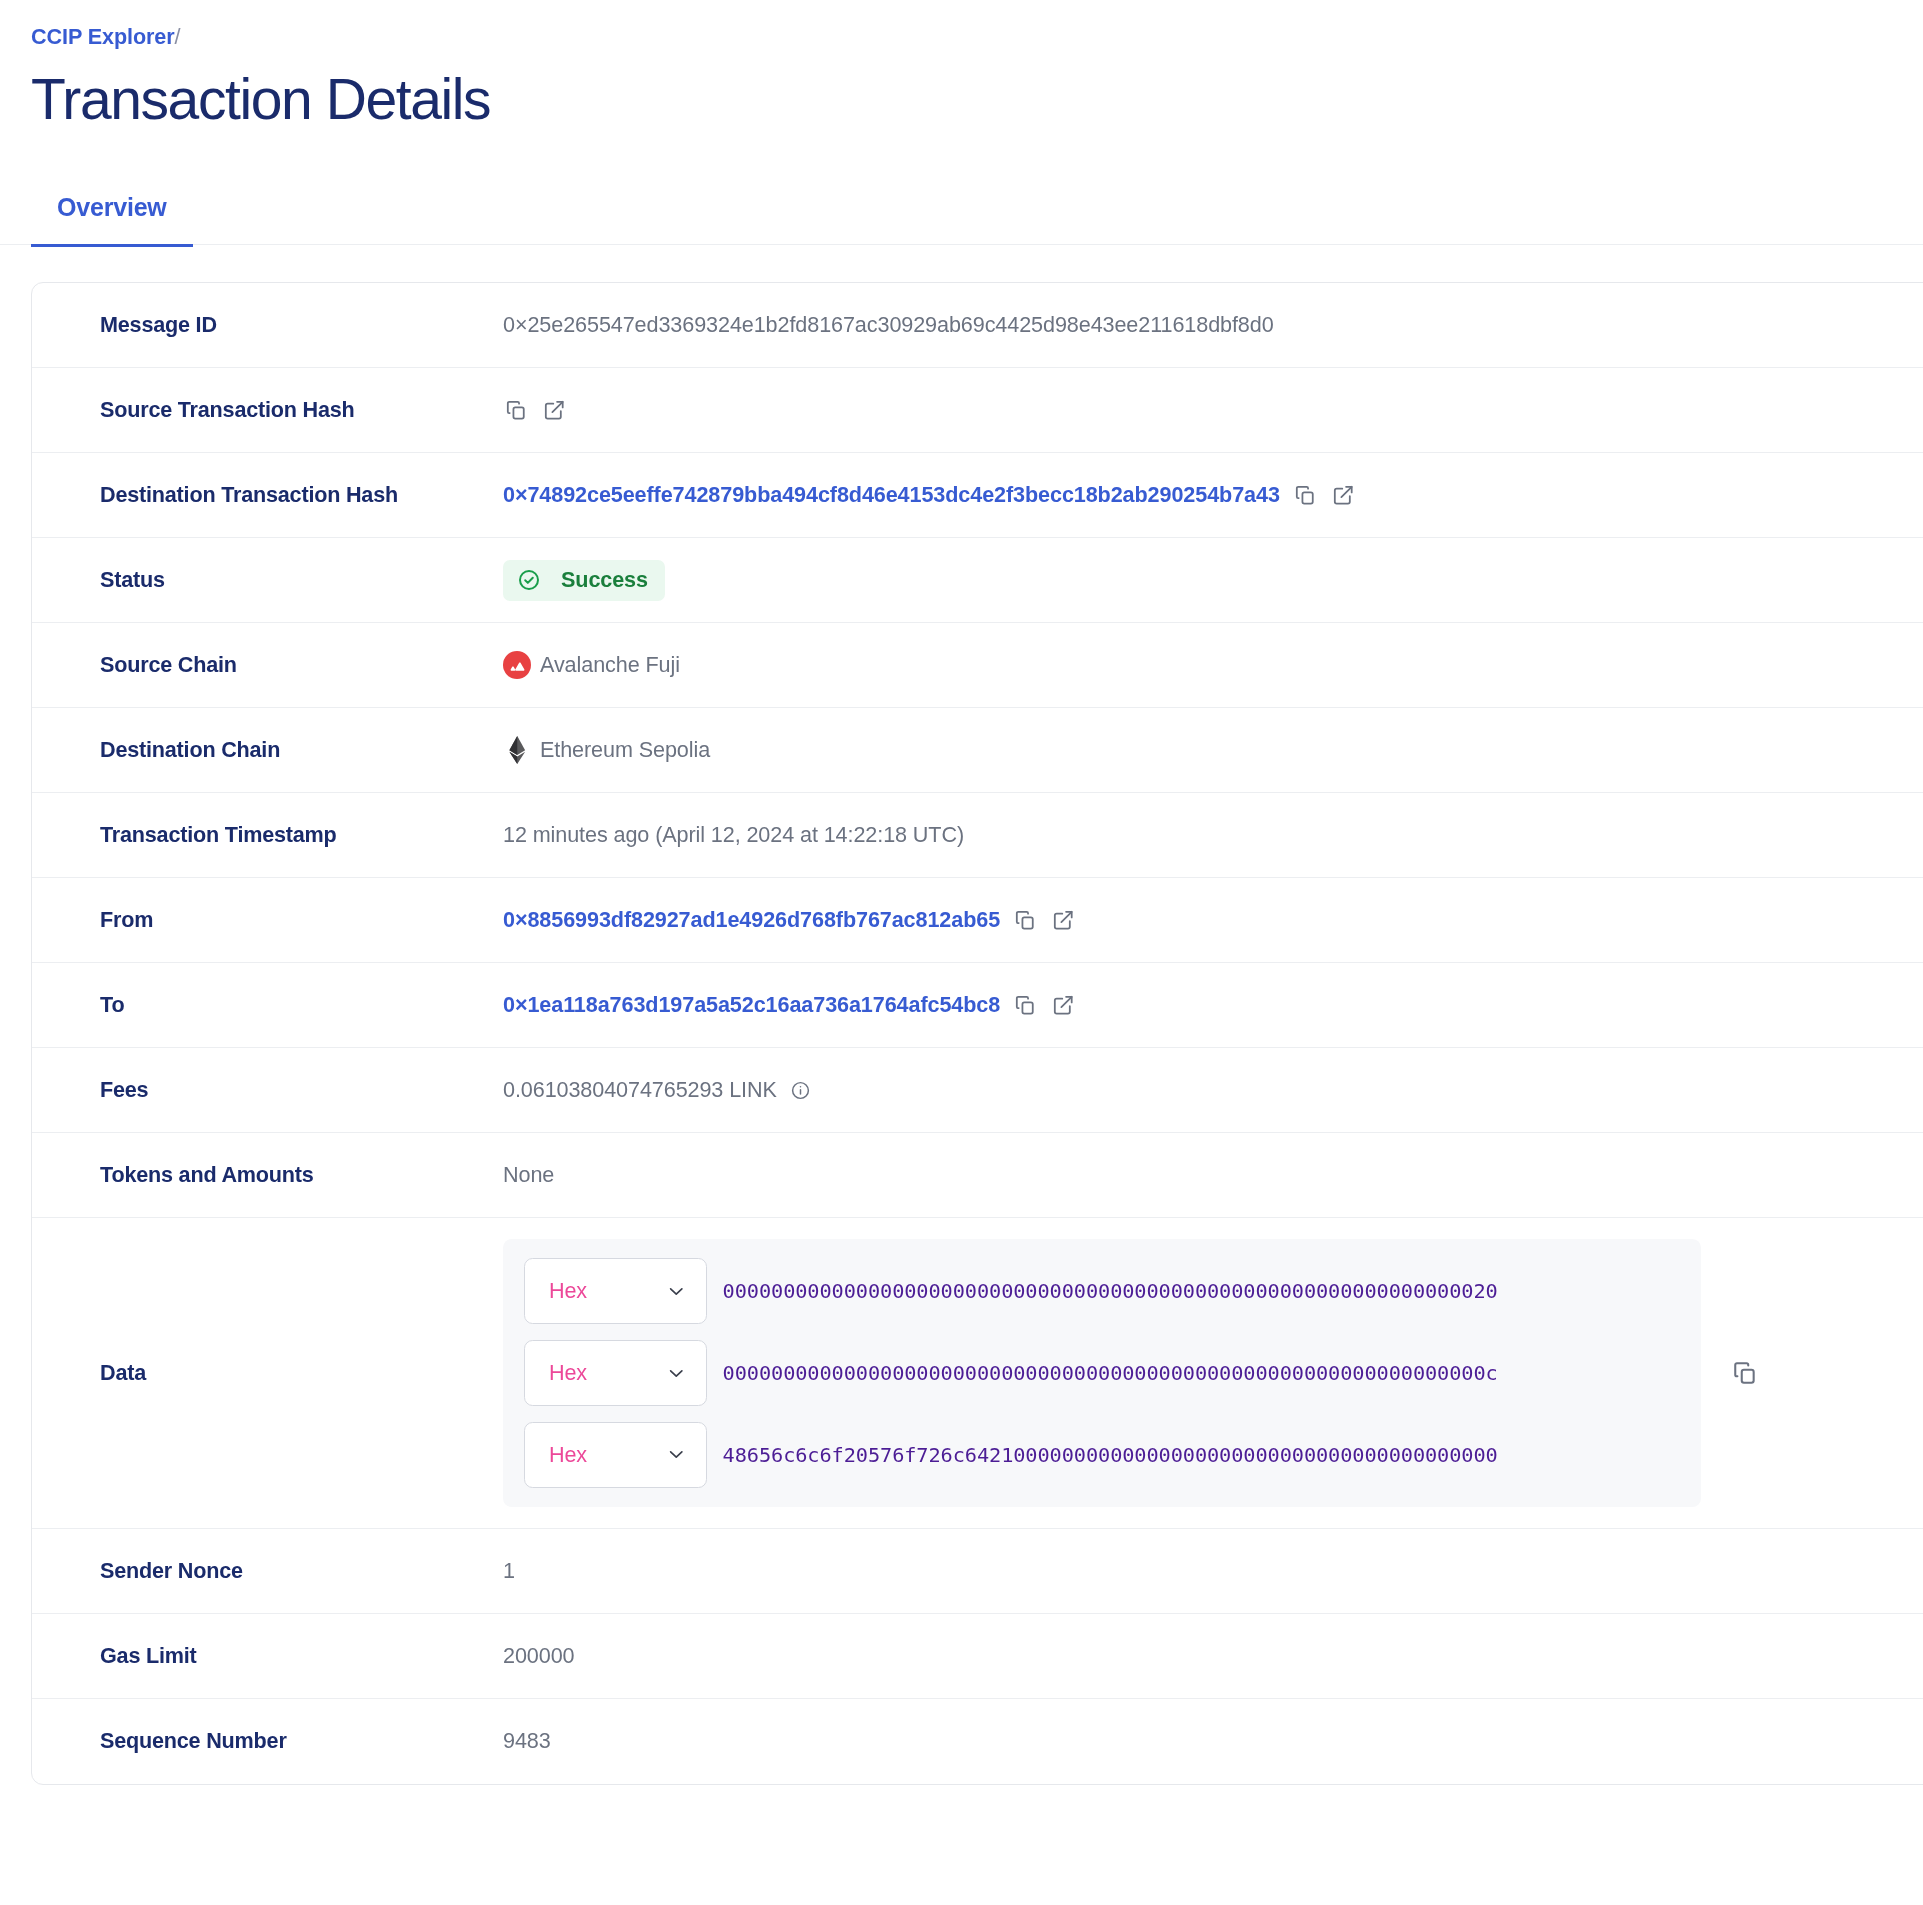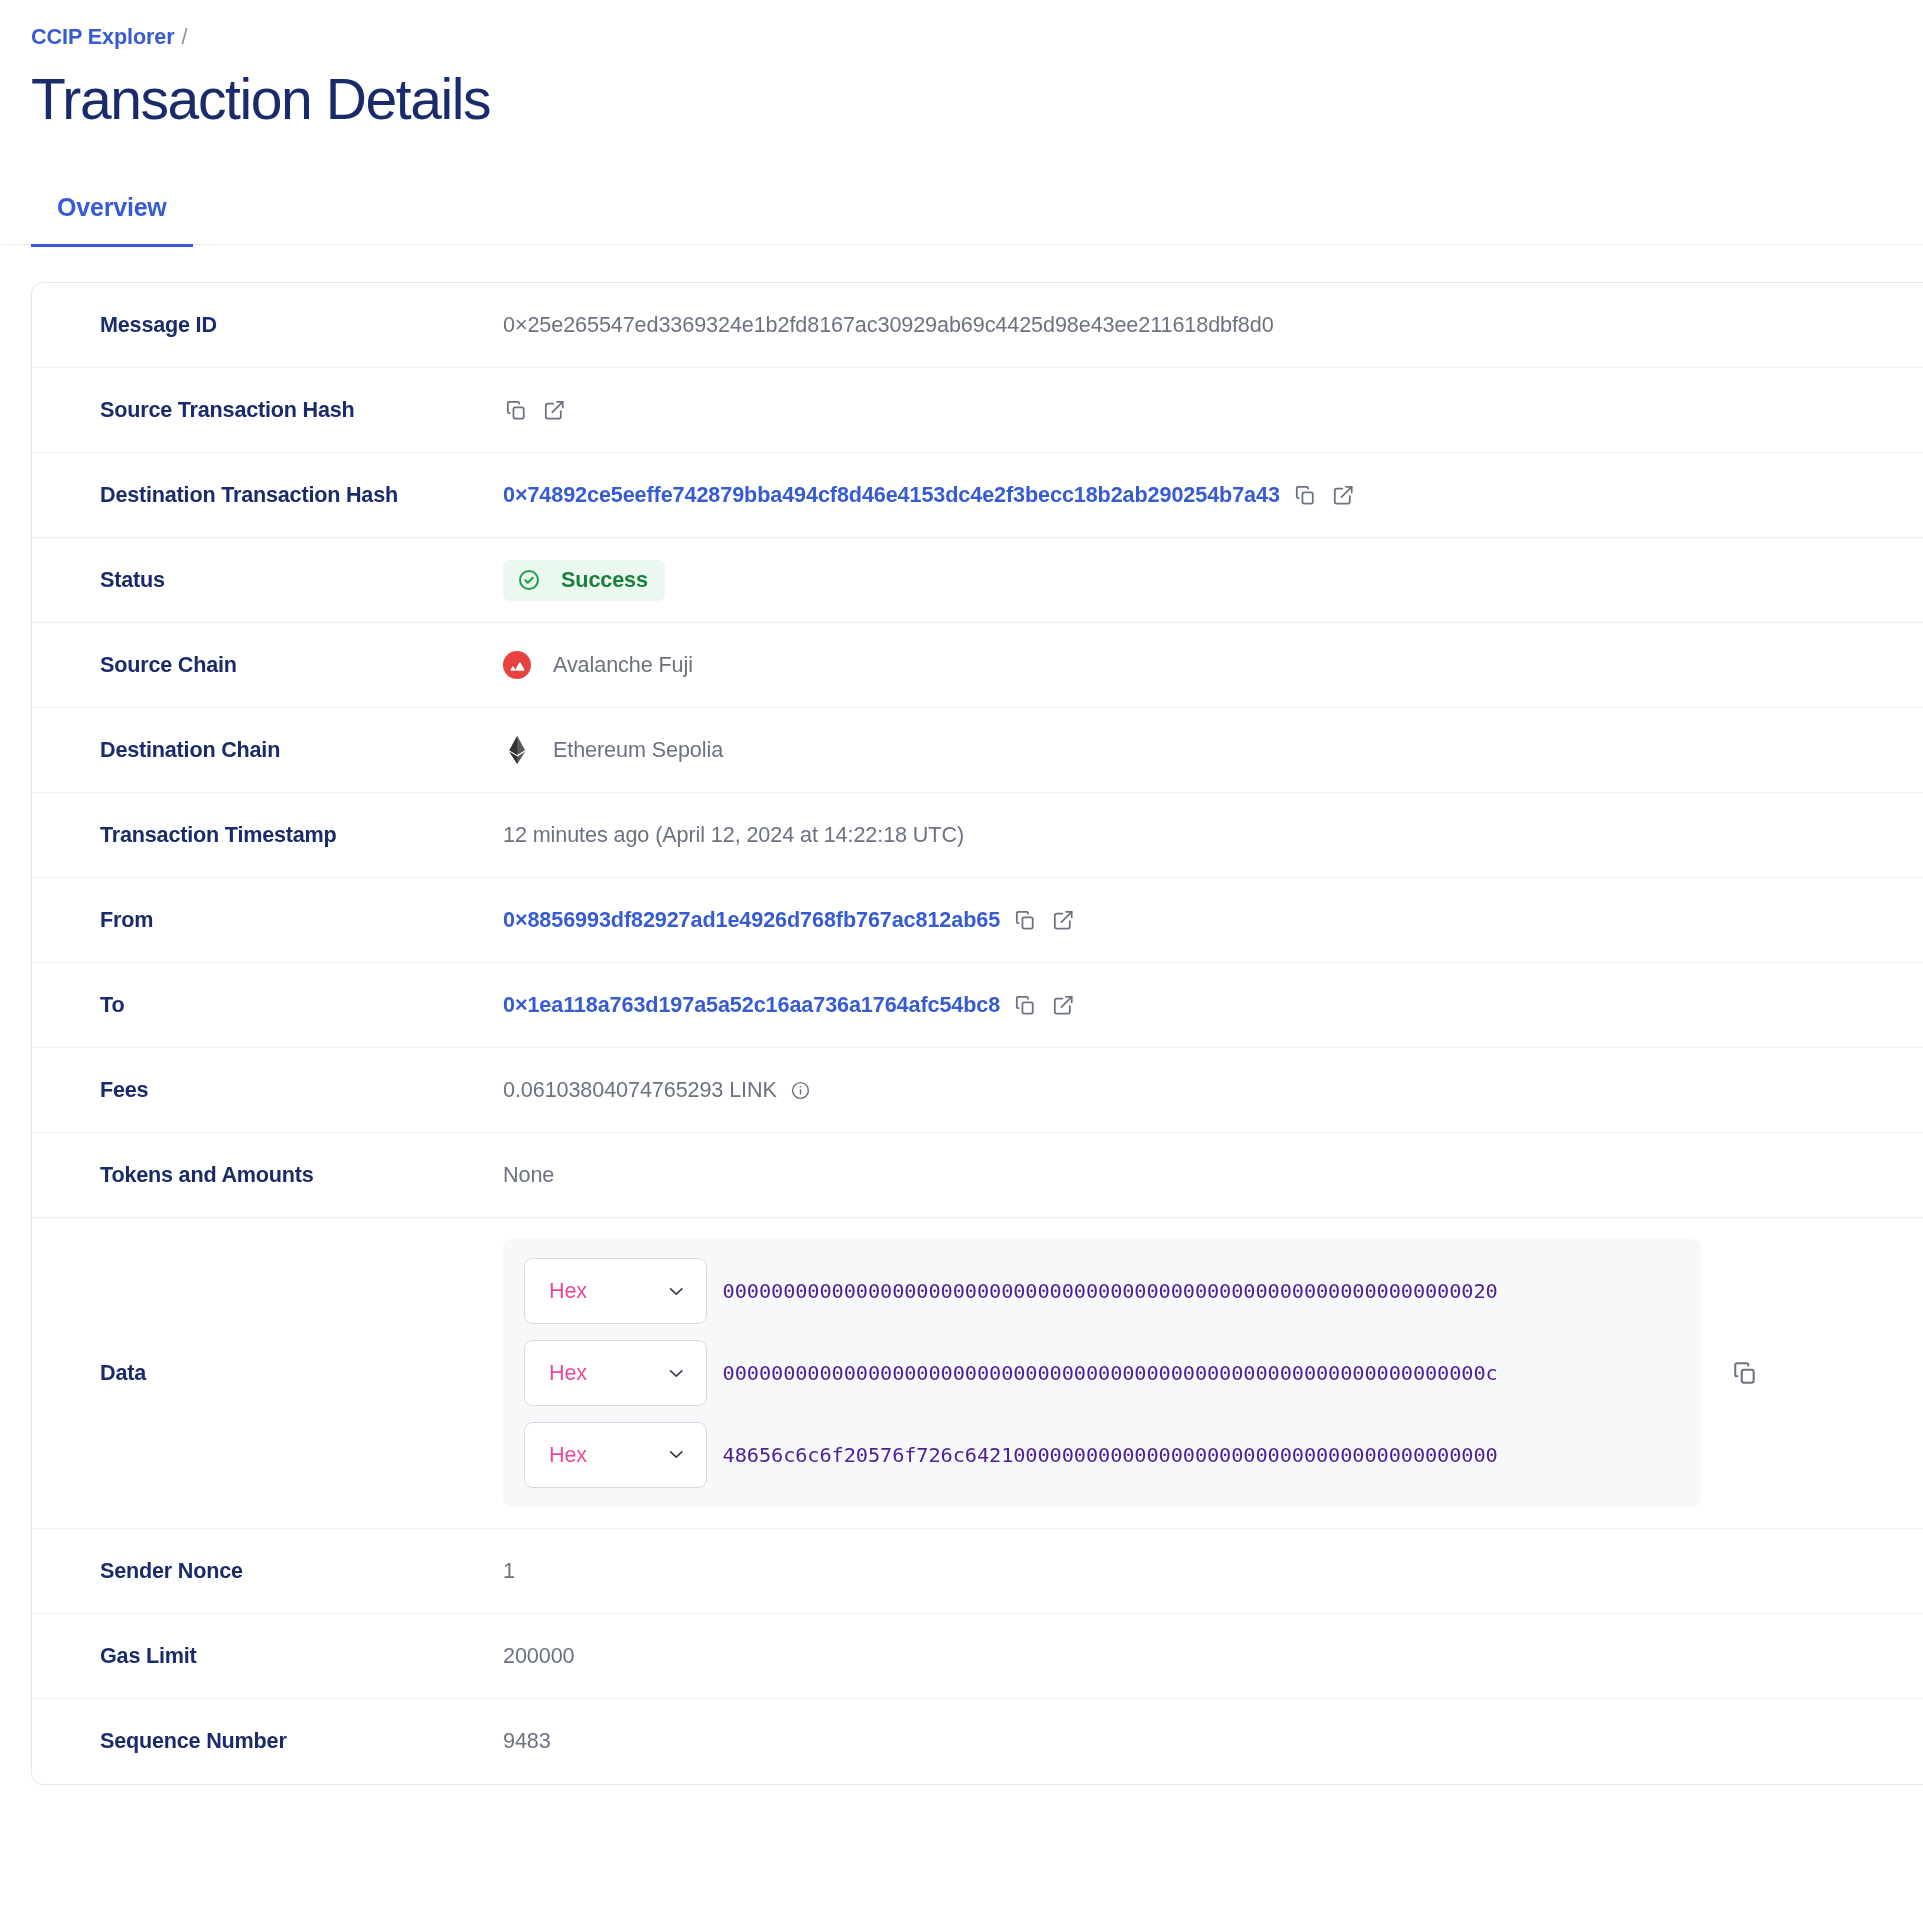--- a/index.html
+++ b/index.html
@@ -22,21 +22,20 @@
   }
 
   
   .breadcrumb {
     padding: 24px 0 0 31px;
     font-size: 21.6px;
     font-weight: 700;
     letter-spacing: -0.1px;
     display: flex;
     align-items: baseline;
-    gap: 7px;
   }
   .breadcrumb-link {
     color: #375bd2;
     text-decoration: none;
     cursor: pointer;
   }
   .breadcrumb-sep {
     color: #8a8fa3;
     font-weight: 500;
   }
@@ -154,21 +153,21 @@
     font-size: 21.6px;
     font-weight: 600;
     color: #1a7f3c;
     letter-spacing: -0.1px;
   }
 
   
   .chain-cell {
     display: flex;
     align-items: center;
-    gap: 22px;
+    gap: 9px;
     color: #6b7280;
     font-size: 21.6px;
   }
   .chain-icon {
     width: 28px;
     height: 28px;
     display: inline-flex;
     align-items: center;
     justify-content: center;
     flex: 0 0 auto;

